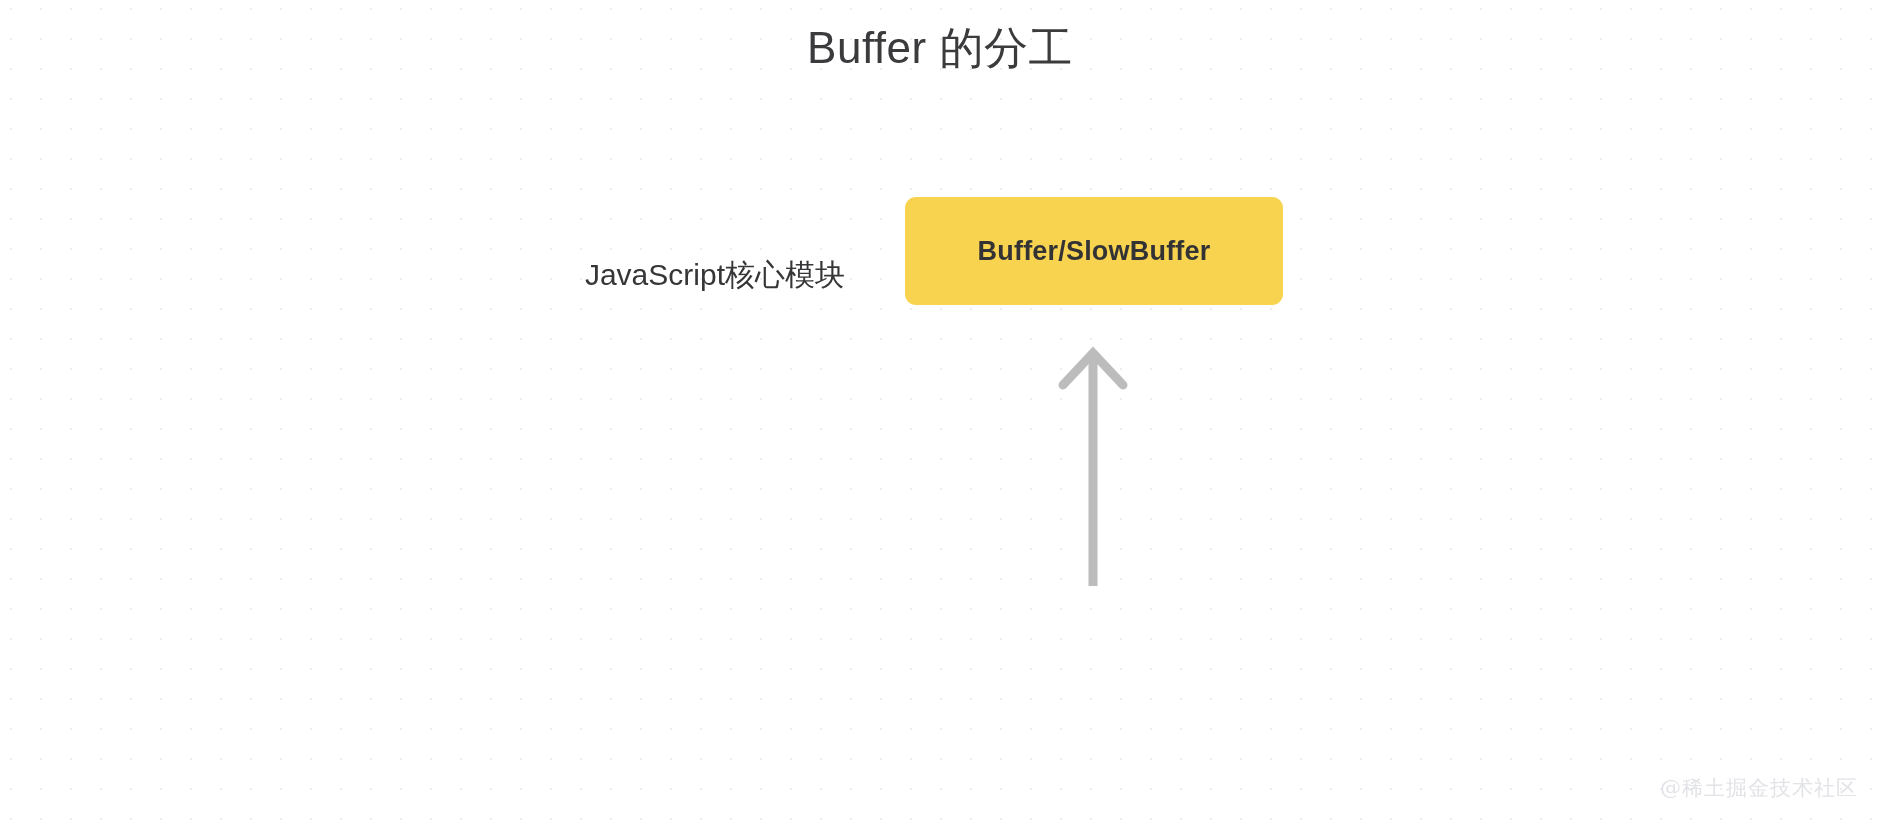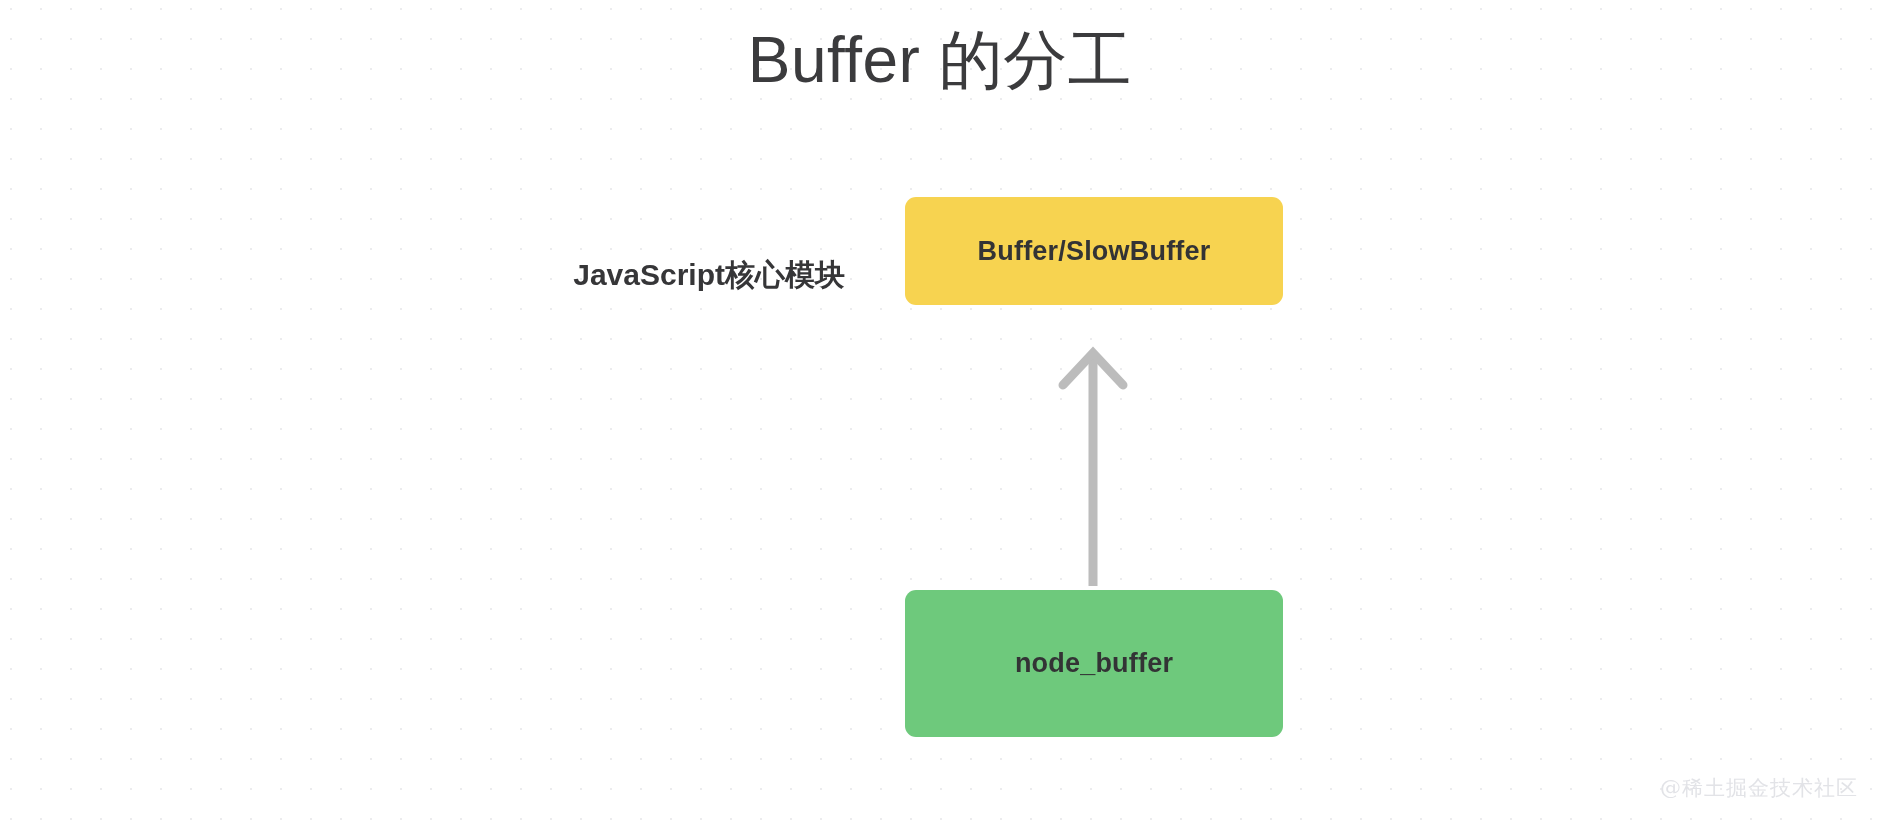--- a/index.html
+++ b/index.html
@@ -23,21 +23,21 @@
     overflow: hidden;
   }
 
   
   #slide-title {
     position: absolute;
     left: 0;
     top: 22px;
     width: 1880px;
     text-align: center;
-    font-size: 64px;
+    font-size: 44px;
     line-height: 1.2;
     font-weight: 400;
     color: #3b3b3d;
     letter-spacing: 0.5px;
     white-space: pre;
   }
 
   
   #diagram {
     position: absolute;
@@ -76,21 +76,21 @@
     top: 590px;
     width: 378px;
     height: 147px;
     background: #6ec97c;
   }
 
   
   .side-caption {
     position: absolute;
     font-size: 30px;
-    font-weight: 700;
+    font-weight: 400;
     color: #363638;
     text-align: right;
     white-space: pre;
   }
   #caption-js {
     left: 455px;
     top: 255px;
     width: 390px;
   }
   #caption-cpp {
@@ -138,21 +138,18 @@
       </g>
     </svg>
 
     <div class="side-caption" id="caption-js">JavaScript核心模块</div>
 
     <div class="node-box" id="node-js-buffer">
       <span class="node-label">Buffer/SlowBuffer</span>
     </div>
 
 
-    <div class="node-box" id="node-cpp-buffer">
-      <span class="node-label">node_buffer</span>
-    </div>
 
   </div>
 
   <div id="watermark">@稀土掘金技术社区</div>
 
 </div>
 
 </body></html>

